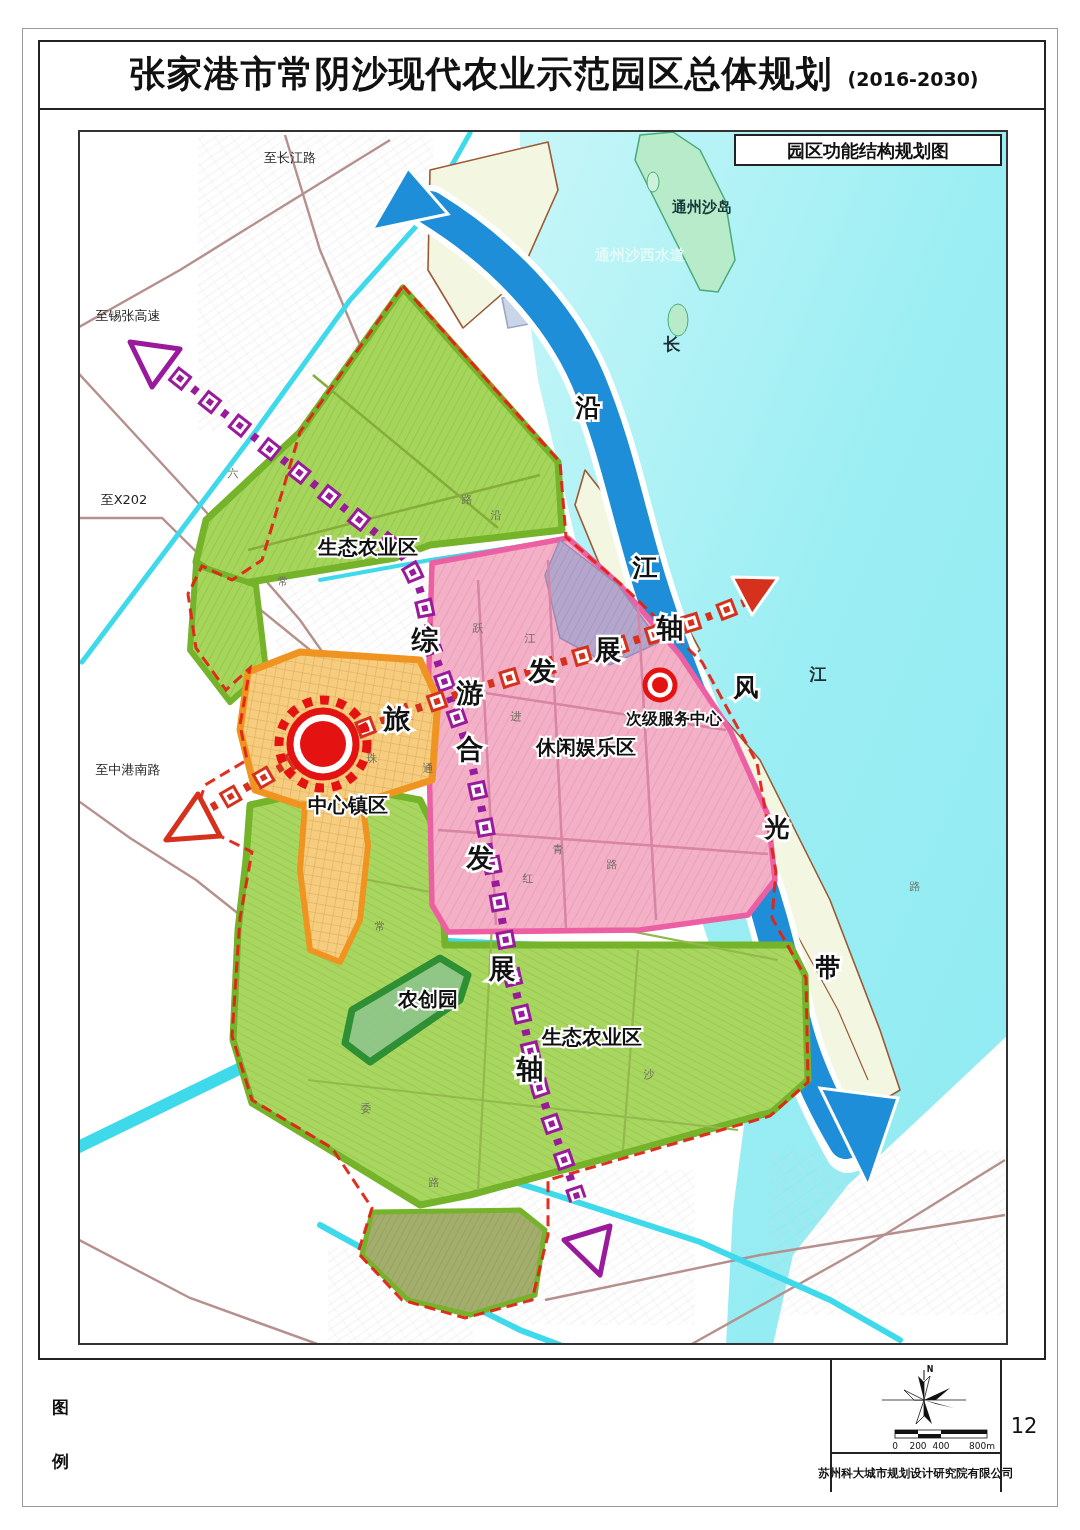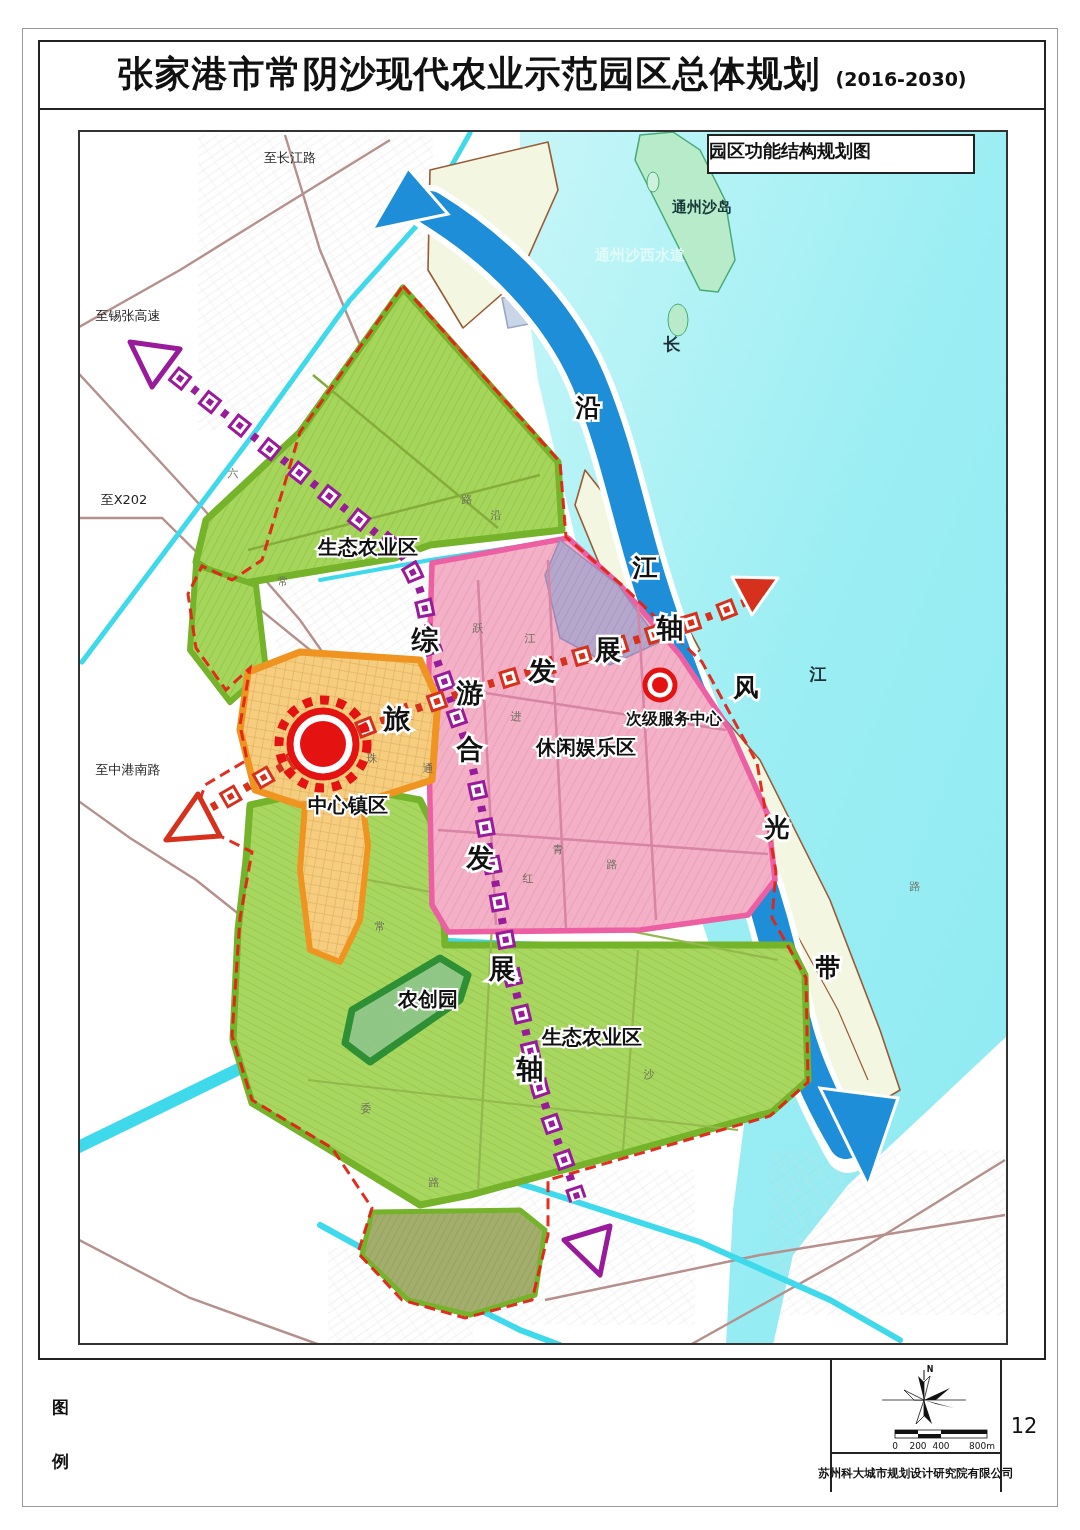--- a/index.html
+++ b/index.html
@@ -1,27 +1,27 @@
 <!DOCTYPE html>
 <html><head>
 <meta charset="utf-8">
 <style>
   html,body{margin:0;padding:0;background:#fff;}
   .page{position:relative;width:1080px;height:1530px;background:#fff;overflow:hidden;
         font-family:"DejaVu Sans","Liberation Sans",sans-serif;color:#111;}
   .outer-border{position:absolute;left:22px;top:28px;width:1034px;height:1477px;border:1px solid #9a9a9a;}
   .inner-border{position:absolute;left:38px;top:40px;width:1008px;height:1450px;border:2px solid #222;box-sizing:border-box;}
-  .title-row{position:absolute;left:38px;top:50px;width:1008px;text-align:center;white-space:nowrap;}
+  .title-row{position:absolute;left:38px;top:50px;width:1008px;text-align:center;white-space:nowrap;padding-left:12px;}
   .title-main{font-size:36px;font-weight:bold;letter-spacing:1px;}
   .title-sub{font-size:19px;font-weight:bold;margin-left:10px;}
   .title-rule{position:absolute;left:38px;top:108px;width:1008px;border-top:2px solid #222;}
   .map-frame{position:absolute;left:78px;top:130px;width:930px;height:1215px;border:2px solid #333;box-sizing:border-box;pointer-events:none;z-index:5;}
   .map-svg{position:absolute;left:78px;top:130px;width:930px;height:1215px;z-index:1;}
-  .map-title-box{position:absolute;left:707px;top:134px;width:268px;height:40px;border:2px solid #222;background:#fff;z-index:6;
-                 line-height:30px;font-size:18px;font-weight:bold;box-sizing:border-box;}
+  .map-title-box{position:absolute;left:734px;top:134px;width:268px;height:32px;border:2px solid #222;background:#fff;z-index:6;
+                 text-align:center;line-height:30px;font-size:18px;font-weight:bold;box-sizing:border-box;}
   
   .legend-strip{position:absolute;left:38px;top:1358px;width:1008px;height:132px;border-top:2px solid #222;box-sizing:border-box;z-index:6;background:#fff;}
   .legend-cell{position:absolute;left:0;top:0;width:794px;height:132px;border-right:2px solid #222;box-sizing:border-box;}
   .legend-char{position:absolute;left:14px;font-size:17px;font-weight:bold;}
   .compass-cell{position:absolute;left:794px;top:0;width:168px;height:94px;border-bottom:2px solid #222;box-sizing:border-box;}
   .company-cell{position:absolute;left:794px;top:94px;width:168px;height:38px;display:flex;align-items:center;justify-content:center;
                 font-size:11.5px;font-weight:bold;white-space:nowrap;}
   .pageno-cell{position:absolute;left:962px;top:0;width:46px;height:132px;border-left:2px solid #222;box-sizing:border-box;
                display:flex;align-items:center;justify-content:center;font-size:21px;font-weight:normal;}
   

